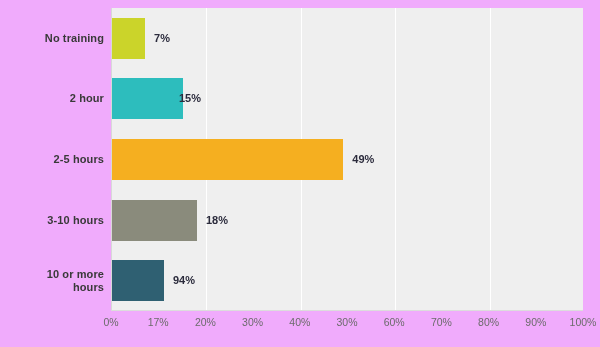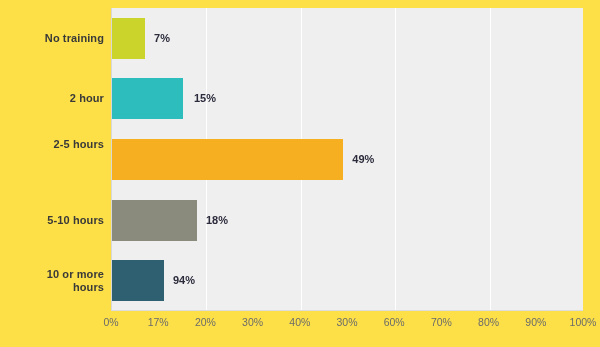--- a/index.html
+++ b/index.html
@@ -13,21 +13,21 @@
     font-family: "Liberation Sans", sans-serif;
     overflow: hidden;
     position: relative;
   }
 
   #chart-root {
     position: absolute;
     left: 0; top: 0;
     width: 600px;
     height: 347px;
-    background: #fde047;
+    background: #f0abfc;
   }
 
   
   .cat-labels {
     position: absolute;
     left: 0px;
     top: 8px;
     width: 104px;
     height: 303px;
   }
@@ -103,34 +103,34 @@
   }
 </style>
 </head>
 <body>
 
 <div id="chart-root">
 
   <div class="cat-labels">
       <div class="cat-label" style="top: 23.8px; color: rgb(57, 57, 57);"><span>No training</span></div>
       <div class="cat-label" style="top: 84.4px; color: rgb(57, 57, 57);"><span>2 hour</span></div>
-      <div class="cat-label" style="top: 130px; color: rgb(57, 57, 57);"><span>2-5 hours</span></div>
-      <div class="cat-label" style="top: 205.6px; color: rgb(57, 57, 57);"><span>5-10 hours</span></div>
+      <div class="cat-label" style="top: 145px; color: rgb(57, 57, 57);"><span>2-5 hours</span></div>
+      <div class="cat-label" style="top: 205.6px; color: rgb(57, 57, 57);"><span>3-10 hours</span></div>
       <div class="cat-label" style="top: 259.7px; color: rgb(57, 57, 57);"><span>10 or more</span><br><span>hours</span></div>
     </div>
 
   <div class="plot">
       <div class="gridline" style="left: 94.4px; background: rgb(255, 255, 255);"></div>
       <div class="gridline" style="left: 188.8px; background: rgb(255, 255, 255);"></div>
       <div class="gridline" style="left: 283.2px; background: rgb(255, 255, 255);"></div>
       <div class="gridline" style="left: 377.6px; background: rgb(255, 255, 255);"></div>
       <div class="bar" title="No training 7%" style="top: 10px; width: 33.04px; background: rgb(203, 212, 42);"></div>
       <div class="bar-value" style="left: 42.04px; top: 24px; color: rgb(43, 43, 60);">7%</div>
       <div class="bar" title="1 hour 15%" style="top: 70px; width: 70.8px; background: rgb(45, 189, 189);"></div>
-      <div class="bar-value" style="left: 82px; top: 84px; color: rgb(43, 43, 60);">15%</div>
+      <div class="bar-value" style="left: 67px; top: 84px; color: rgb(43, 43, 60);">15%</div>
       <div class="bar" title="2-5 hours 49%" style="top: 131px; width: 231.28px; background: rgb(245, 175, 32);"></div>
       <div class="bar-value" style="left: 240.28px; top: 145px; color: rgb(43, 43, 60);">49%</div>
       <div class="bar" title="6-10 hours 18%" style="top: 192px; width: 84.96px; background: rgb(138, 139, 124);"></div>
       <div class="bar-value" style="left: 93.96px; top: 206px; color: rgb(43, 43, 60);">18%</div>
       <div class="bar" title="10 or more hours 11%" style="top: 252px; width: 51.92px; background: rgb(47, 96, 114);"></div>
       <div class="bar-value" style="left: 60.92px; top: 266px; color: rgb(43, 43, 60);">94%</div>
     </div>
   <div class="plot-bottom-rule"></div>
 
   <div class="xaxis">

